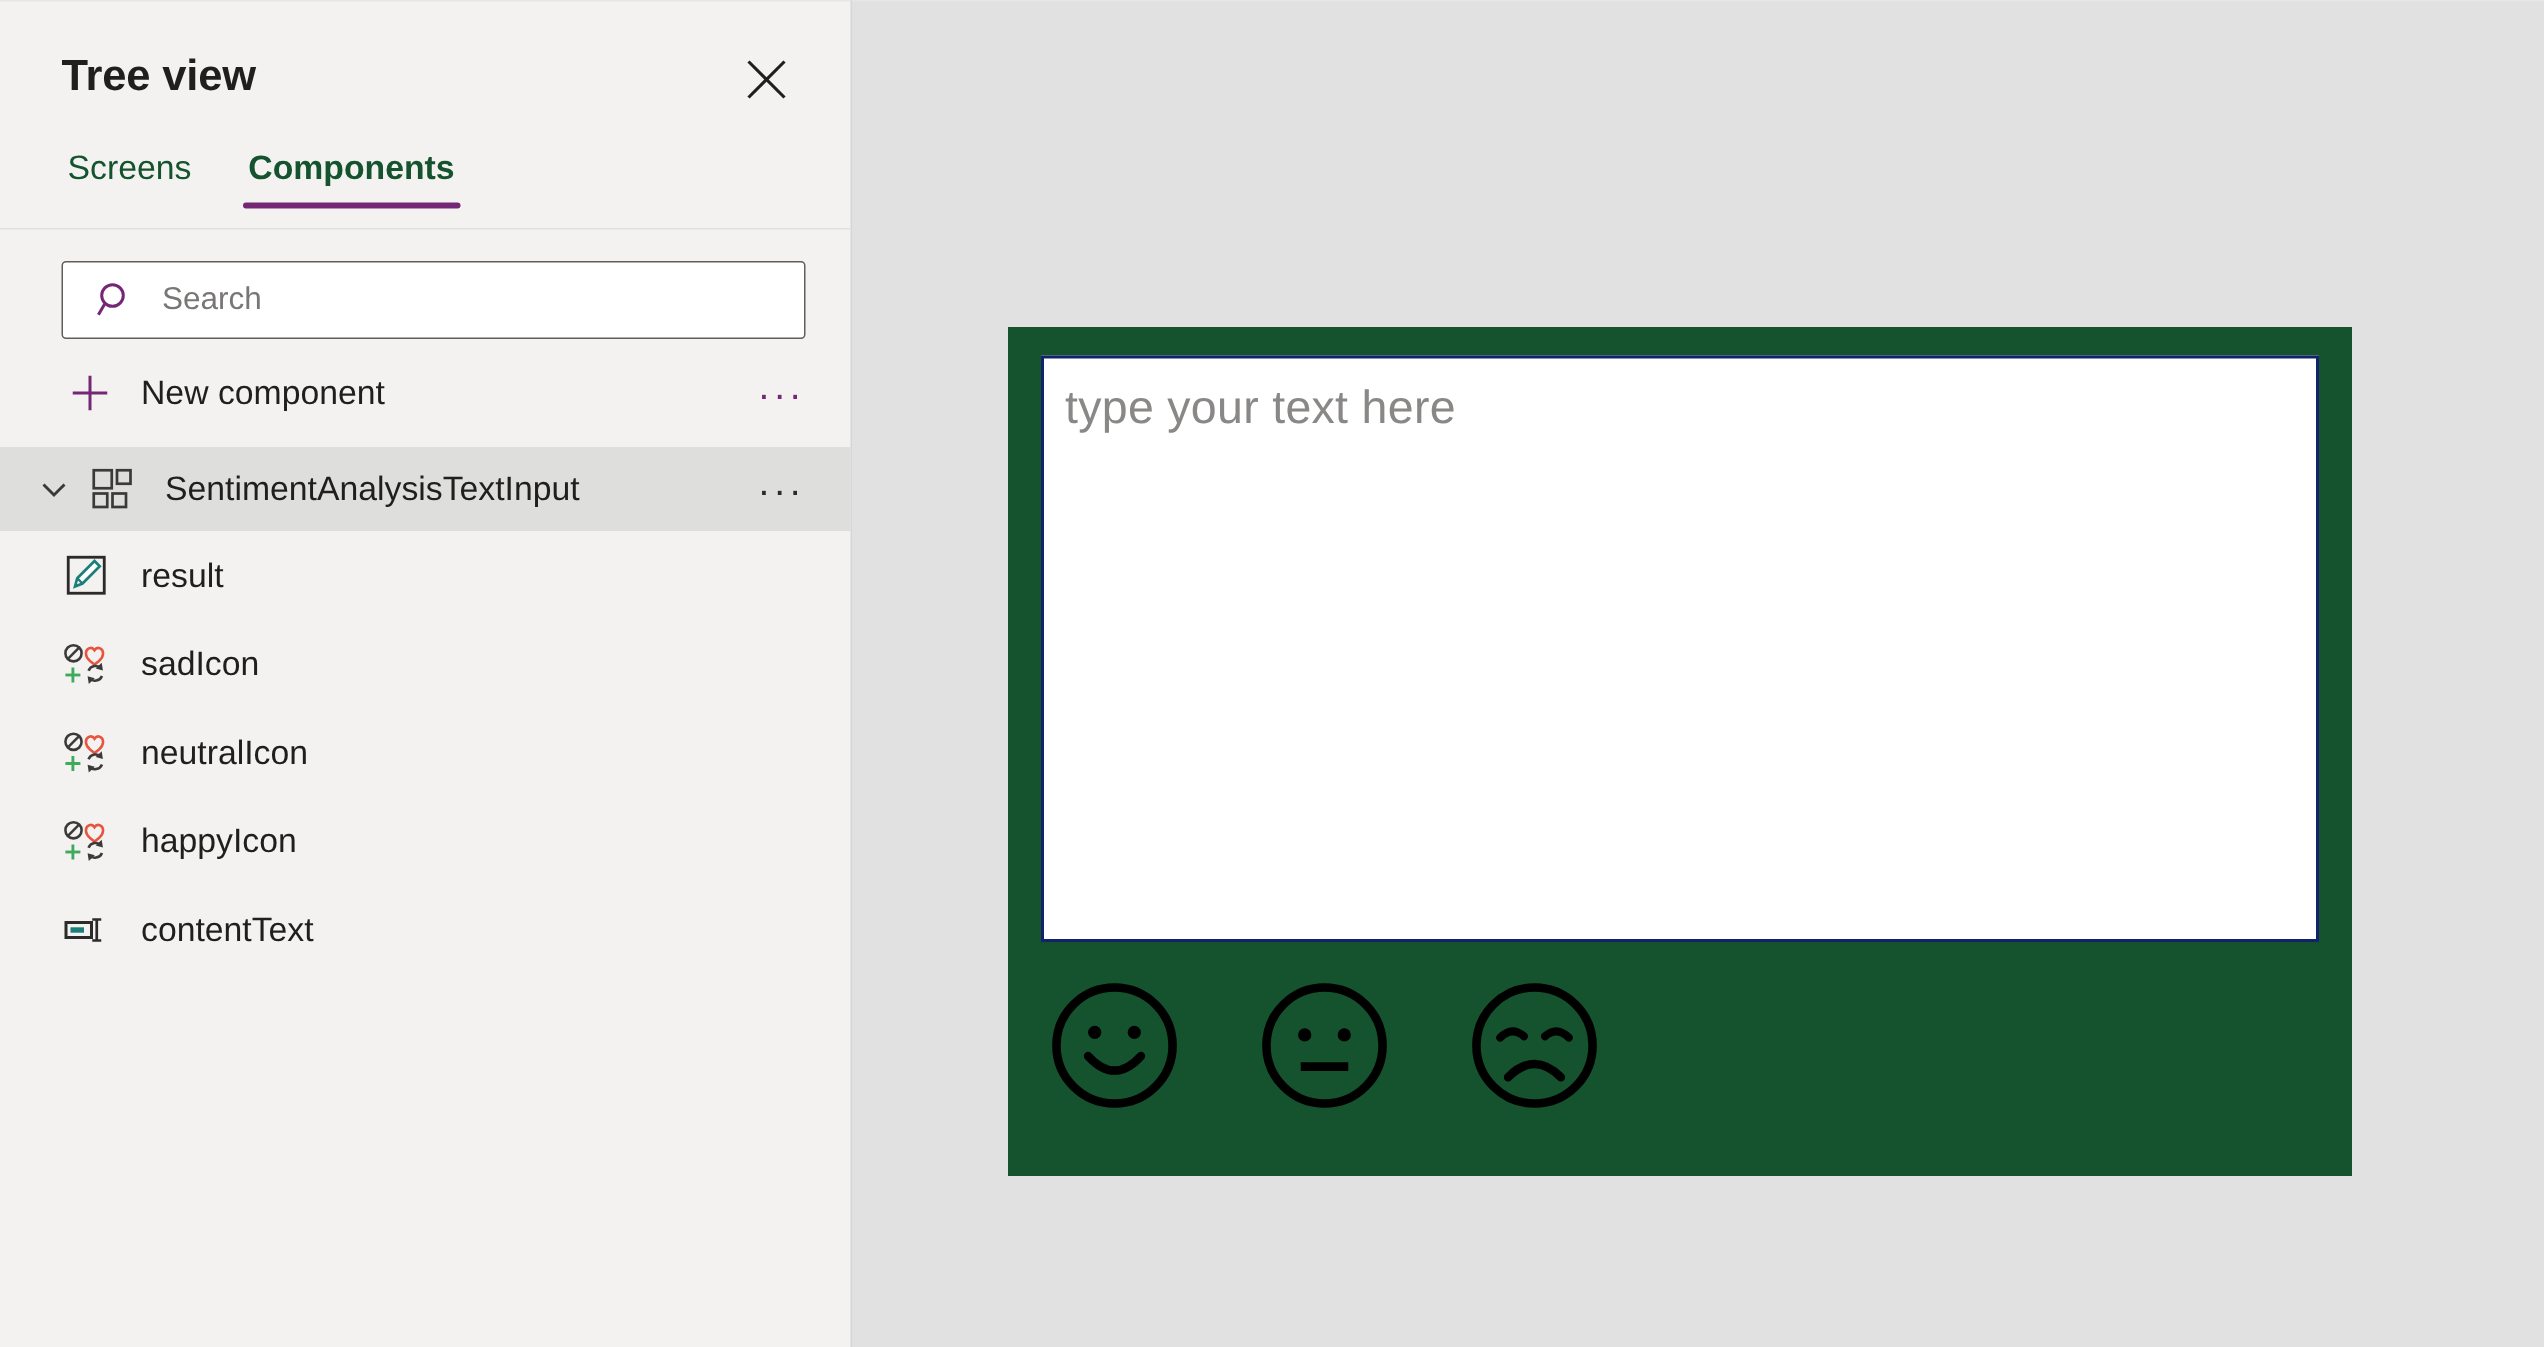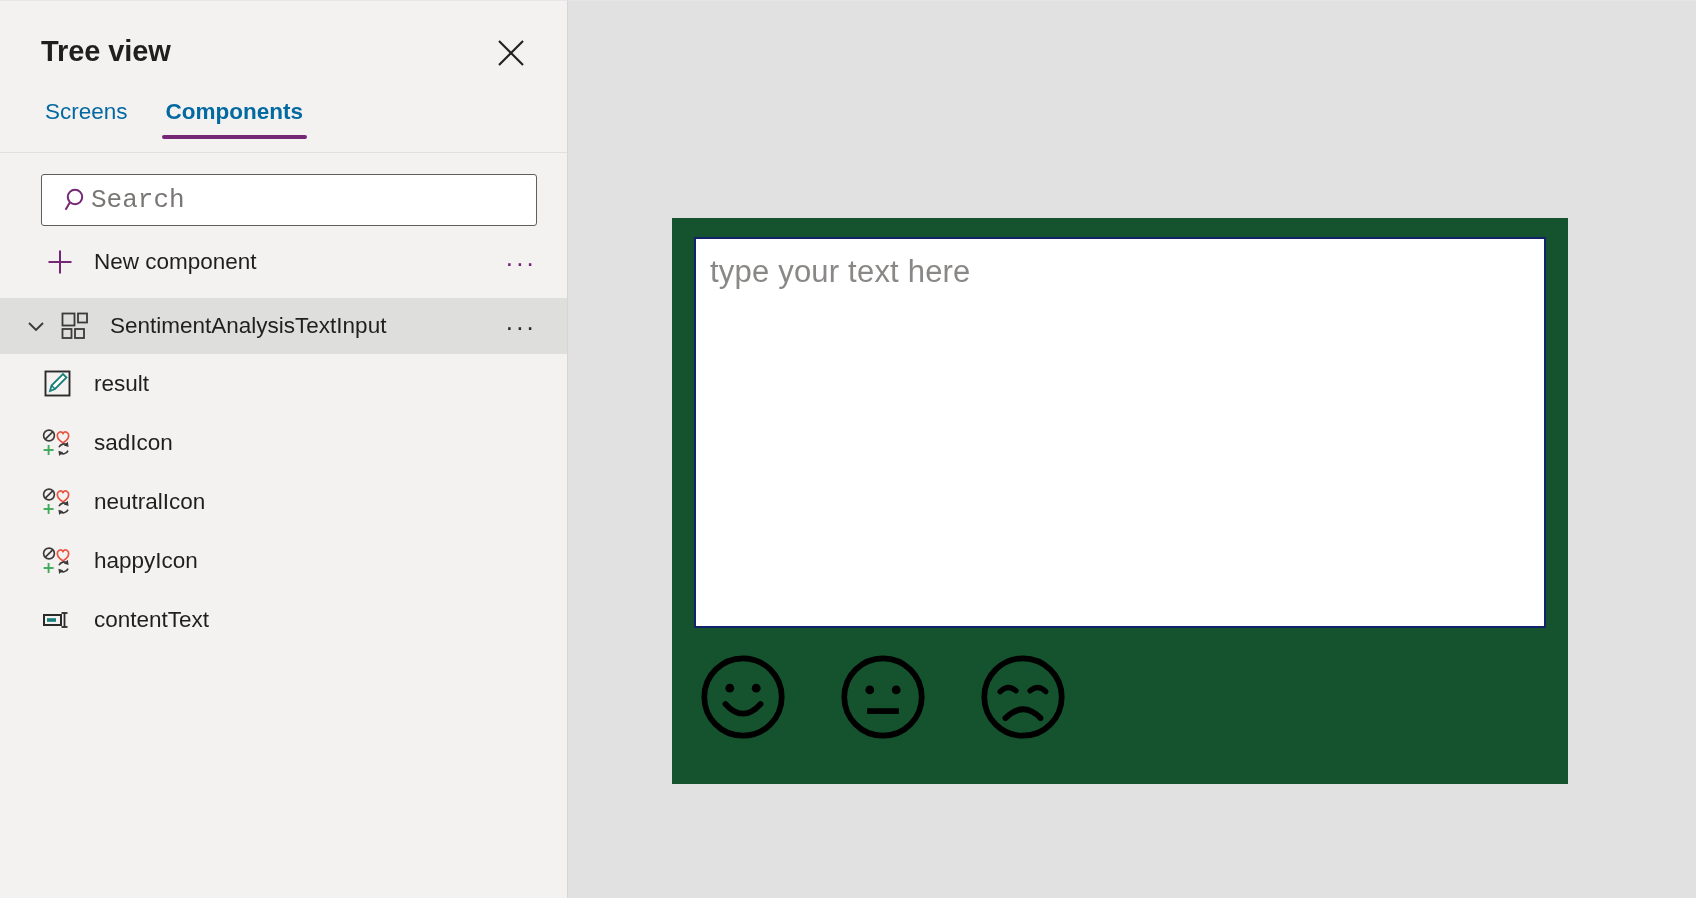--- a/index.html
+++ b/index.html
@@ -47,21 +47,21 @@
     display: flex;
     gap: 30px;
     padding: 0 41px;
     height: 56px;
     align-items: flex-start;
     border-bottom: 1px solid #e2e0de;
   }
   .tab {
     position: relative;
     font-size: 22.5px;
-    color: #0369a1;
+    color: #14532d;
     padding: 3px 4px 14px 4px;
     cursor: pointer;
     line-height: 1.1;
     white-space: nowrap;
   }
   .tab.active { font-weight: bold; }
   .tab.active::after {
     content: "";
     position: absolute;
     left: 0; right: 0; bottom: 0;
@@ -78,23 +78,24 @@
     border: 1.6px solid #605e5c;
     border-radius: 3px;
     display: flex;
     align-items: center;
     padding-left: 22px;
   }
   .search-box svg { flex: 0 0 auto; display: block; }
   .search-input {
     border: none; outline: none;
     background: transparent;
-    font-family: Liberation Mono, monospace;
-    font-size: 26px;
+    font-family: Liberation Sans, sans-serif;
+    font-size: 21px;
     color: #323130;
+    margin-left: 17px;
     width: 76%;
     height: 100%;
   }
   .search-input::placeholder { color: #797775; }
 
   .newcomp-row {
     display: flex;
     align-items: center;
     height: 56px;
     margin-top: 8px;

